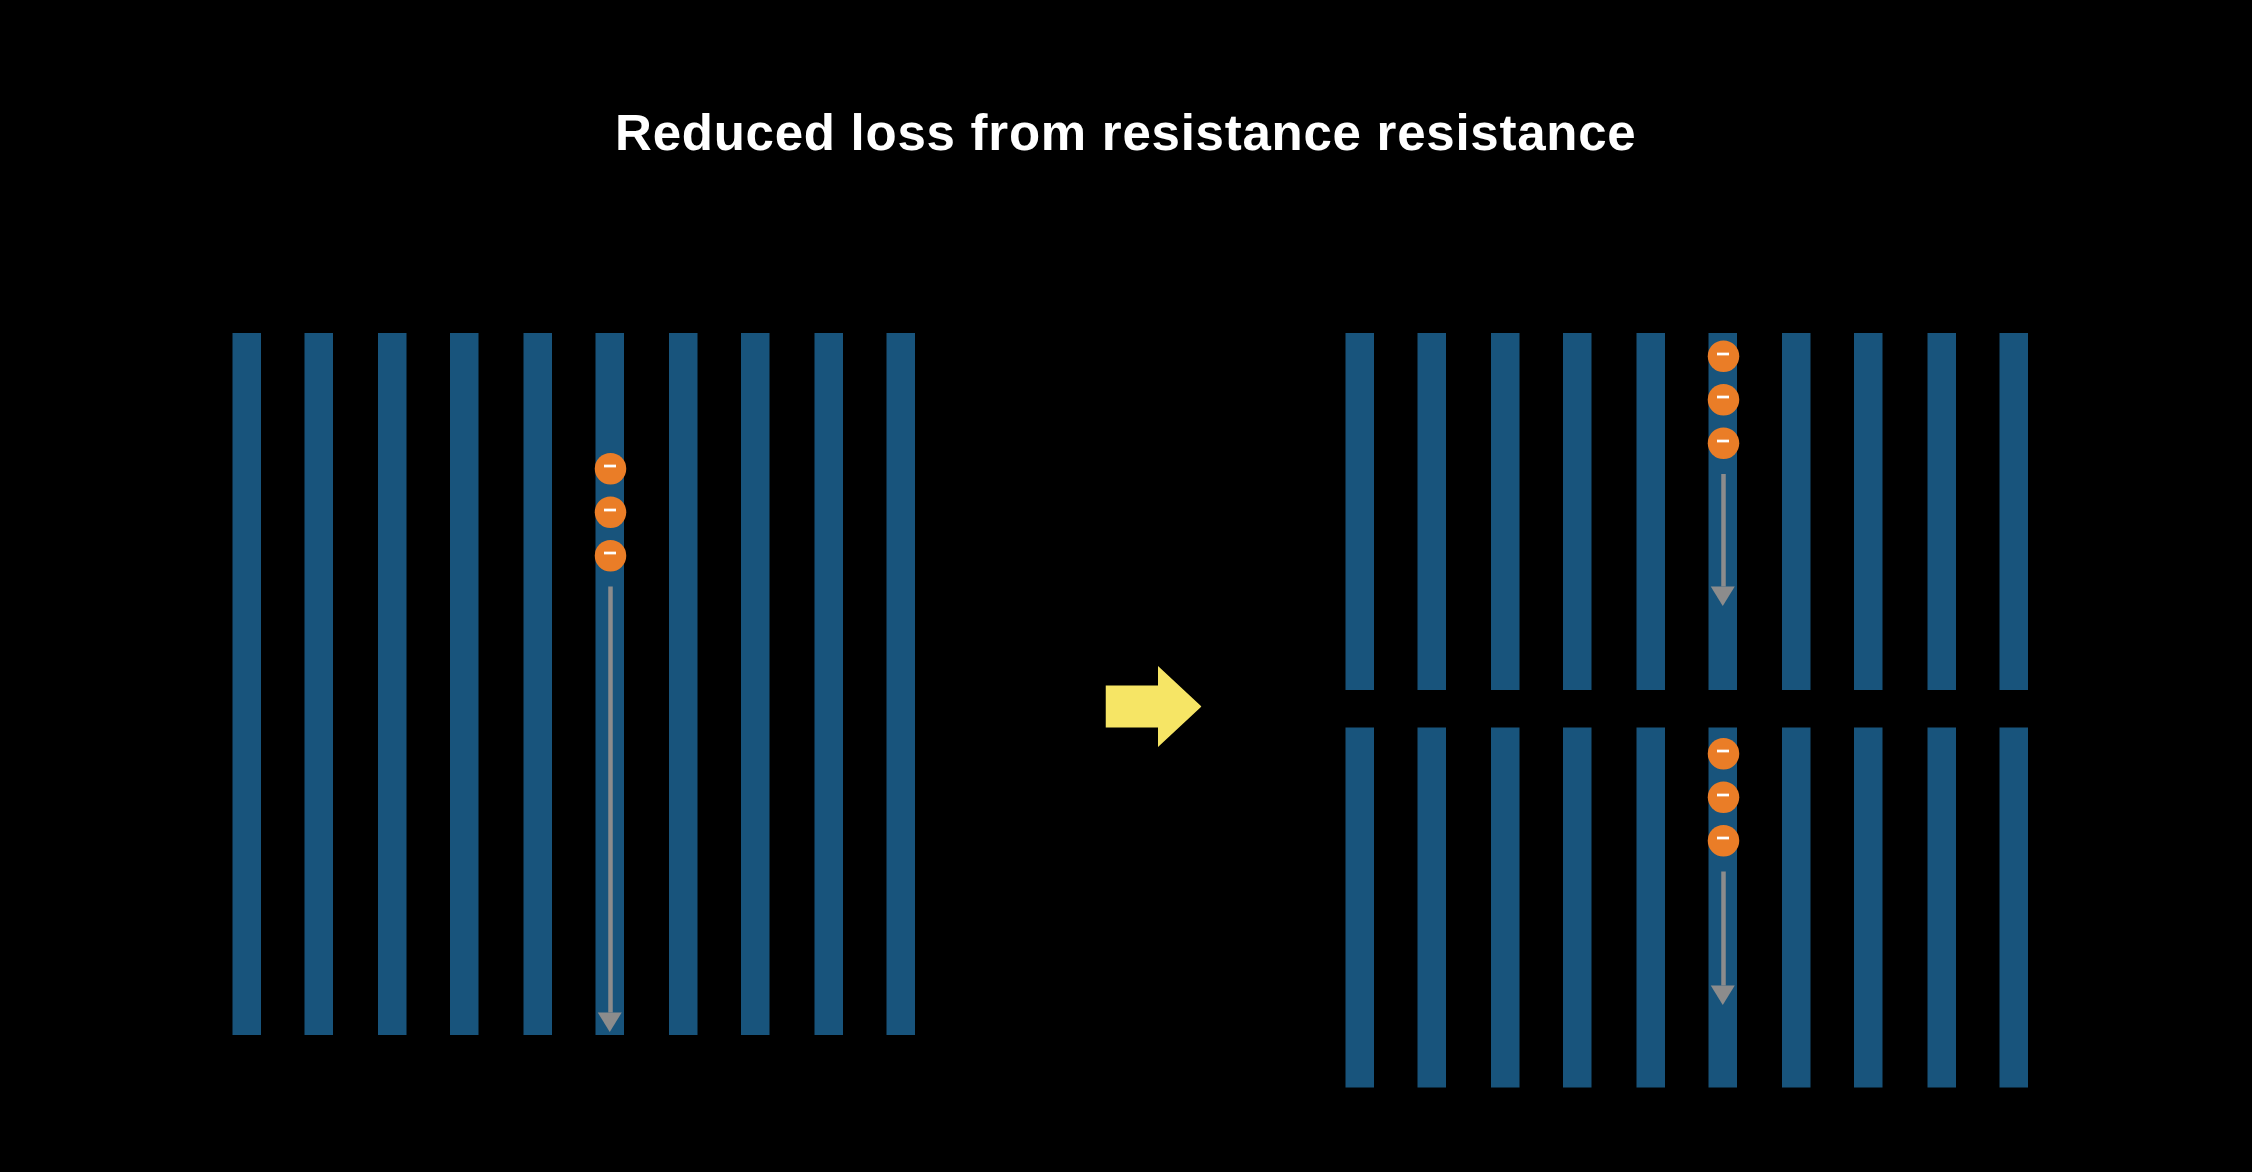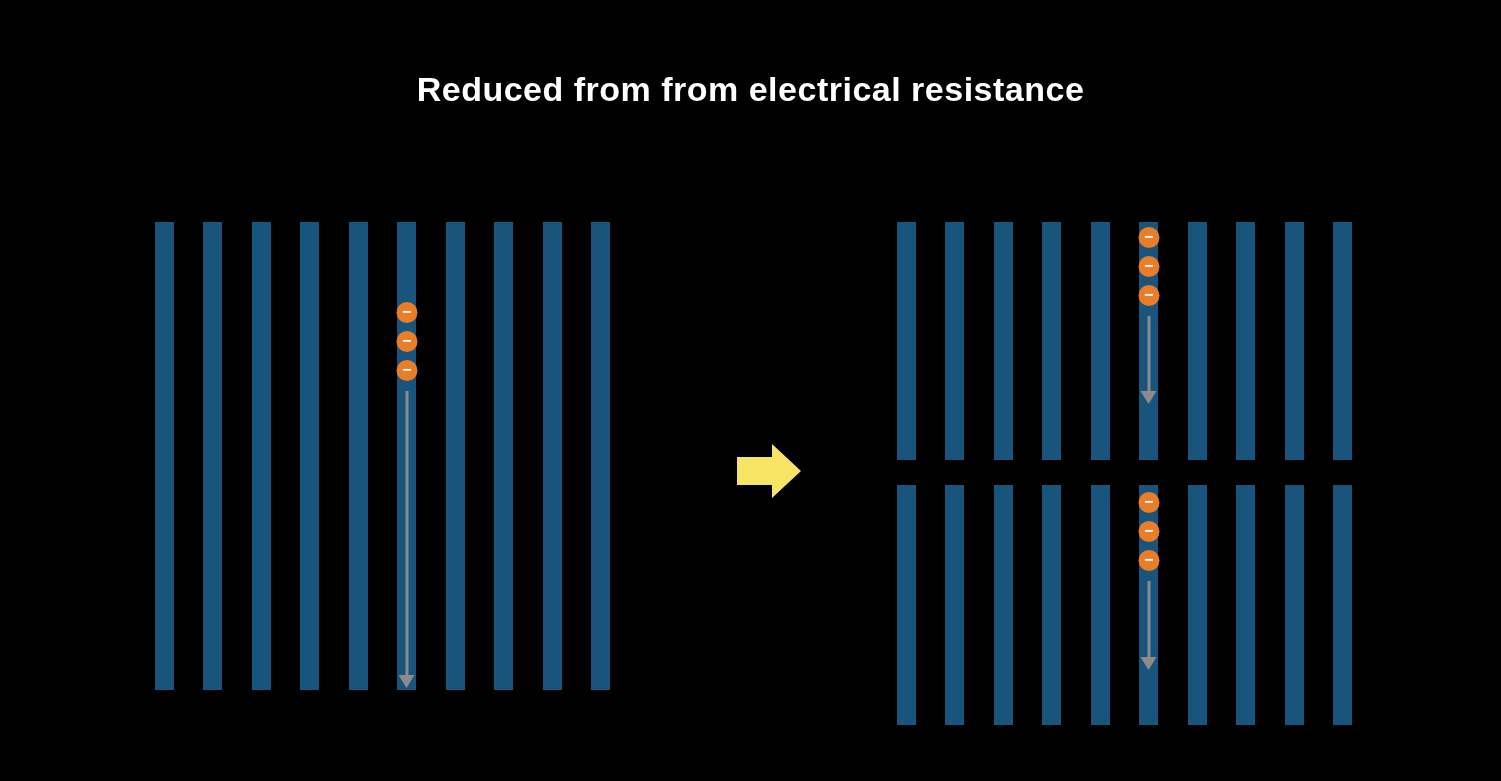--- a/index.html
+++ b/index.html
@@ -78,21 +78,21 @@
     position: absolute;
     left: 737px;
     top: 444px;
   }
   .transition-arrow polygon { fill: var(--transition, #f6e565); }
 </style>
 </head>
 <body>
 
 <div>
-  <h1 class="title">Reduced from from electrical resistance</h1>
+  <h1 class="title">Reduced loss from resistance resistance</h1>
 
   <div class="panel" id="panel-before">
       <div class="bar"></div>
       <div class="bar"></div>
       <div class="bar"></div>
       <div class="bar"></div>
       <div class="bar"></div>
       <div class="bar">
         <div class="flow" style="top: 80px; height: 386px;">
           <div class="electron">−</div>

